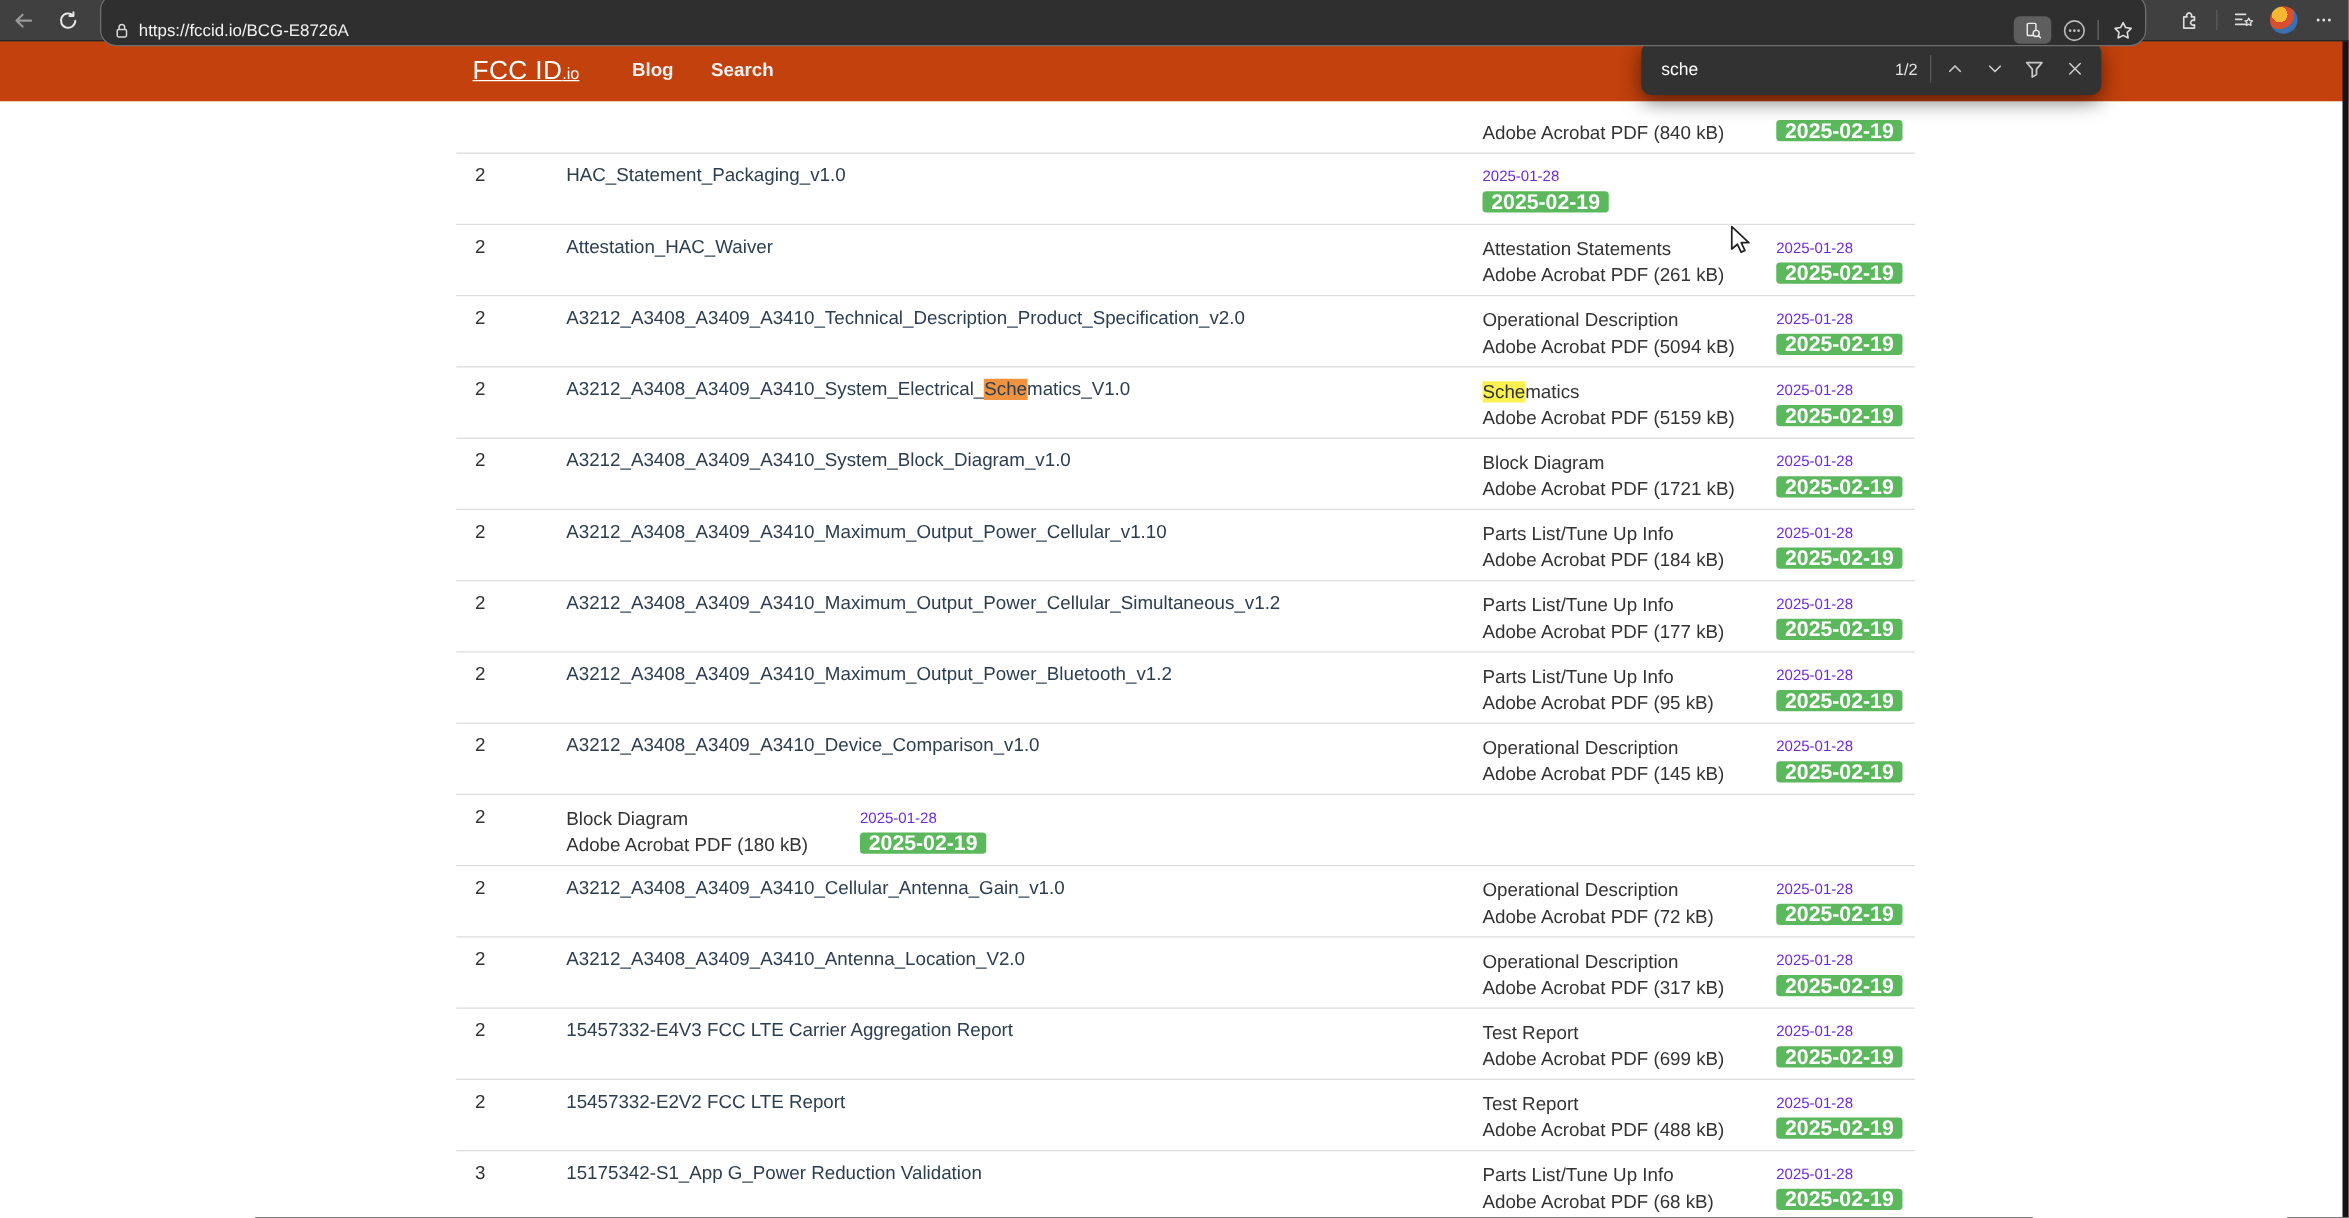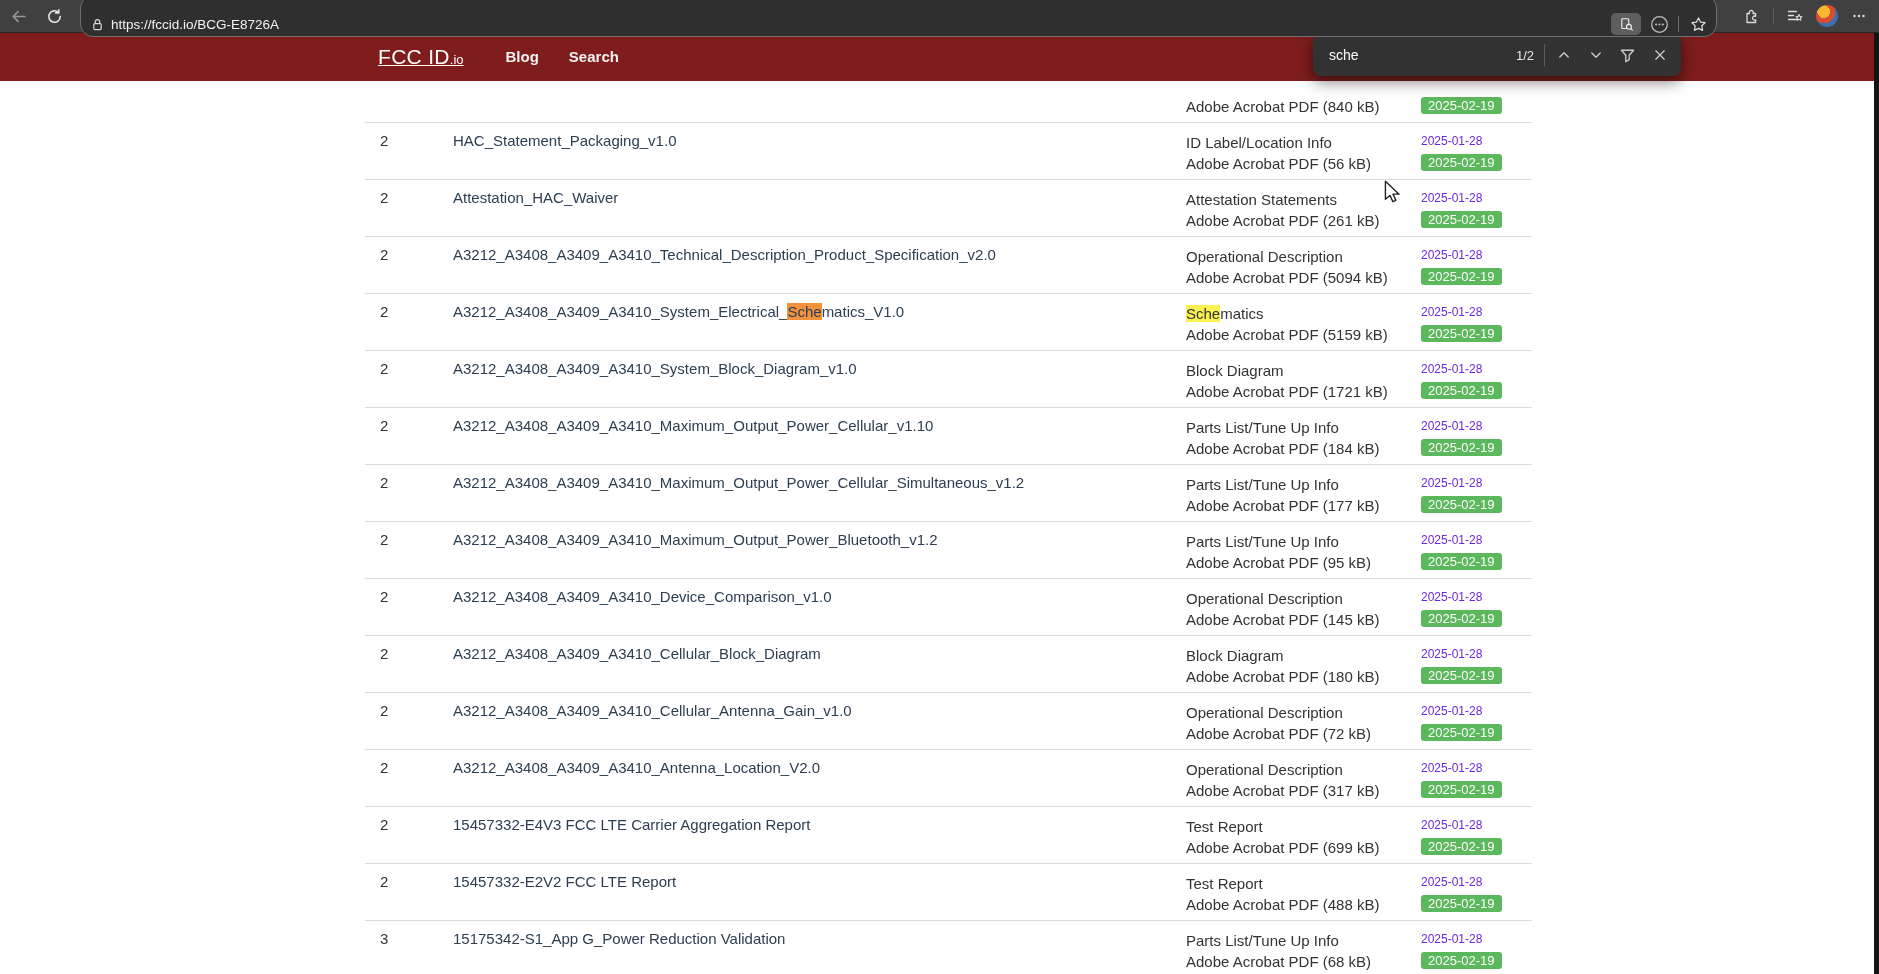--- a/index.html
+++ b/index.html
@@ -20,21 +20,21 @@
   .pill-icon{width:24px;height:24px;display:flex;align-items:center;justify-content:center;
              flex:0 0 auto;margin-left:6px;}
   .pill-divider{width:1px;height:16px;background:#6a6a6a;margin:0 7px;flex:0 0 auto;}
   .tb-right{display:flex;align-items:center;flex:0 0 auto;margin-right:8px;}
   .tb-right .tb-btn{margin-left:9px;}
   .tb-divider{width:1px;height:16px;background:#5c5c5c;margin-left:9px;flex:0 0 auto;}
   .avatar{width:22px;height:22px;border-radius:50%;margin-left:9px;flex:0 0 auto;
           background:radial-gradient(circle at 35% 30%,#f7b733 0 30%,#d84e2f 30% 55%,#3a6fb0 55% 80%,#254d7a 80%);}
 
   
-  .site-header{position:absolute;top:32px;left:0;right:0;height:49px;background:#7f1d1d;
+  .site-header{position:absolute;top:32px;left:0;right:0;height:49px;background:#c2410c;
                display:flex;align-items:center;z-index:20;}
   .logo{margin-left:378px;color:#fff;white-space:nowrap;}
   .logo-main{font-size:21px;letter-spacing:.3px;}
   .logo-suffix{font-size:13px;}
   .nav-item{color:#f1f1f1;font-size:15px;margin-left:42px;text-decoration:none;font-weight:bold;}
   .nav-item + .nav-item{margin-left:30px;}
 
   
   .find-bar{position:absolute;left:1313px;top:34px;width:368px;height:42px;background:#323232;
             border-radius:8px;box-shadow:0 5px 16px rgba(0,0,0,.55);display:flex;align-items:center;
@@ -50,22 +50,22 @@
   .doc-table{position:absolute;left:365px;top:66px;width:1167px;z-index:10;}
   .doc-row{display:flex;height:56px;border-bottom:1px solid #dcdcdc;box-sizing:content-box;}
   .c1{width:88px;flex:0 0 auto;padding:9px 0 0 15px;font-size:15px;color:#333;box-sizing:border-box;}
   .c2{width:733px;flex:0 0 auto;padding-top:9px;font-size:15px;box-sizing:border-box;}
   .c2 a{color:#2c3e50;text-decoration:none;}
   .c3{width:235px;flex:0 0 auto;padding-top:9px;font-size:15px;color:#333;box-sizing:border-box;}
   .c3 .t1{height:21px;line-height:21px;}
   .c3 .t2{height:21px;line-height:21px;}
   .c4{width:111px;flex:0 0 auto;padding-top:7px;box-sizing:border-box;}
   .doc-date{font-size:12px;color:#6d28d9;height:23px;line-height:23px;}
-  .date-badge{display:inline-block;background:var(--badge-green);color:#fff;font-size:13px;
-              font-weight:normal;padding:3px 7px;border-radius:3px;line-height:11px;}
+  .date-badge{display:inline-block;background:var(--badge-green);color:#fff;font-size:17px;
+              font-weight:bold;padding:3px 7px;border-radius:3px;line-height:11px;}
   .h-active{background:var(--h-active);}
   .h-inactive{background:var(--h-inactive);}
 
   .edge-strip{position:absolute;top:32px;right:0;width:5px;bottom:0;background:#141414;z-index:25;}
   .cursor{position:absolute;left:1382px;top:180px;z-index:50;}
   svg{display:block;}
 </style>
 </head>
 <body>
 
@@ -170,24 +170,20 @@
         <div class="doc-date"></div>
         <span class="date-badge">2025-02-19</span>
       </div>
     </div>
 
     <div class="doc-row">
       <div class="c1">2</div>
       <div class="c2">
         <a href="#"><span>HAC_Statement_Packaging_v1.0</span></a>
       </div>
-      <div class="c3">
-        <div class="t1"><span>ID Label/Location Info</span></div>
-        <div class="t2">Adobe Acrobat PDF (56 kB)</div>
-      </div>
       <div class="c4">
         <div class="doc-date">2025-01-28</div>
         <span class="date-badge">2025-02-19</span>
       </div>
     </div>
 
     <div class="doc-row">
       <div class="c1">2</div>
       <div class="c2">
         <a href="#"><span>Attestation_HAC_Waiver</span></a>
@@ -302,23 +298,20 @@
         <div class="t2">Adobe Acrobat PDF (145 kB)</div>
       </div>
       <div class="c4">
         <div class="doc-date">2025-01-28</div>
         <span class="date-badge">2025-02-19</span>
       </div>
     </div>
 
     <div class="doc-row">
       <div class="c1">2</div>
-      <div class="c2">
-        <a href="#"><span>A3212_A3408_A3409_A3410_Cellular_Block_Diagram</span></a>
-      </div>
       <div class="c3">
         <div class="t1"><span>Block Diagram</span></div>
         <div class="t2">Adobe Acrobat PDF (180 kB)</div>
       </div>
       <div class="c4">
         <div class="doc-date">2025-01-28</div>
         <span class="date-badge">2025-02-19</span>
       </div>
     </div>
 

